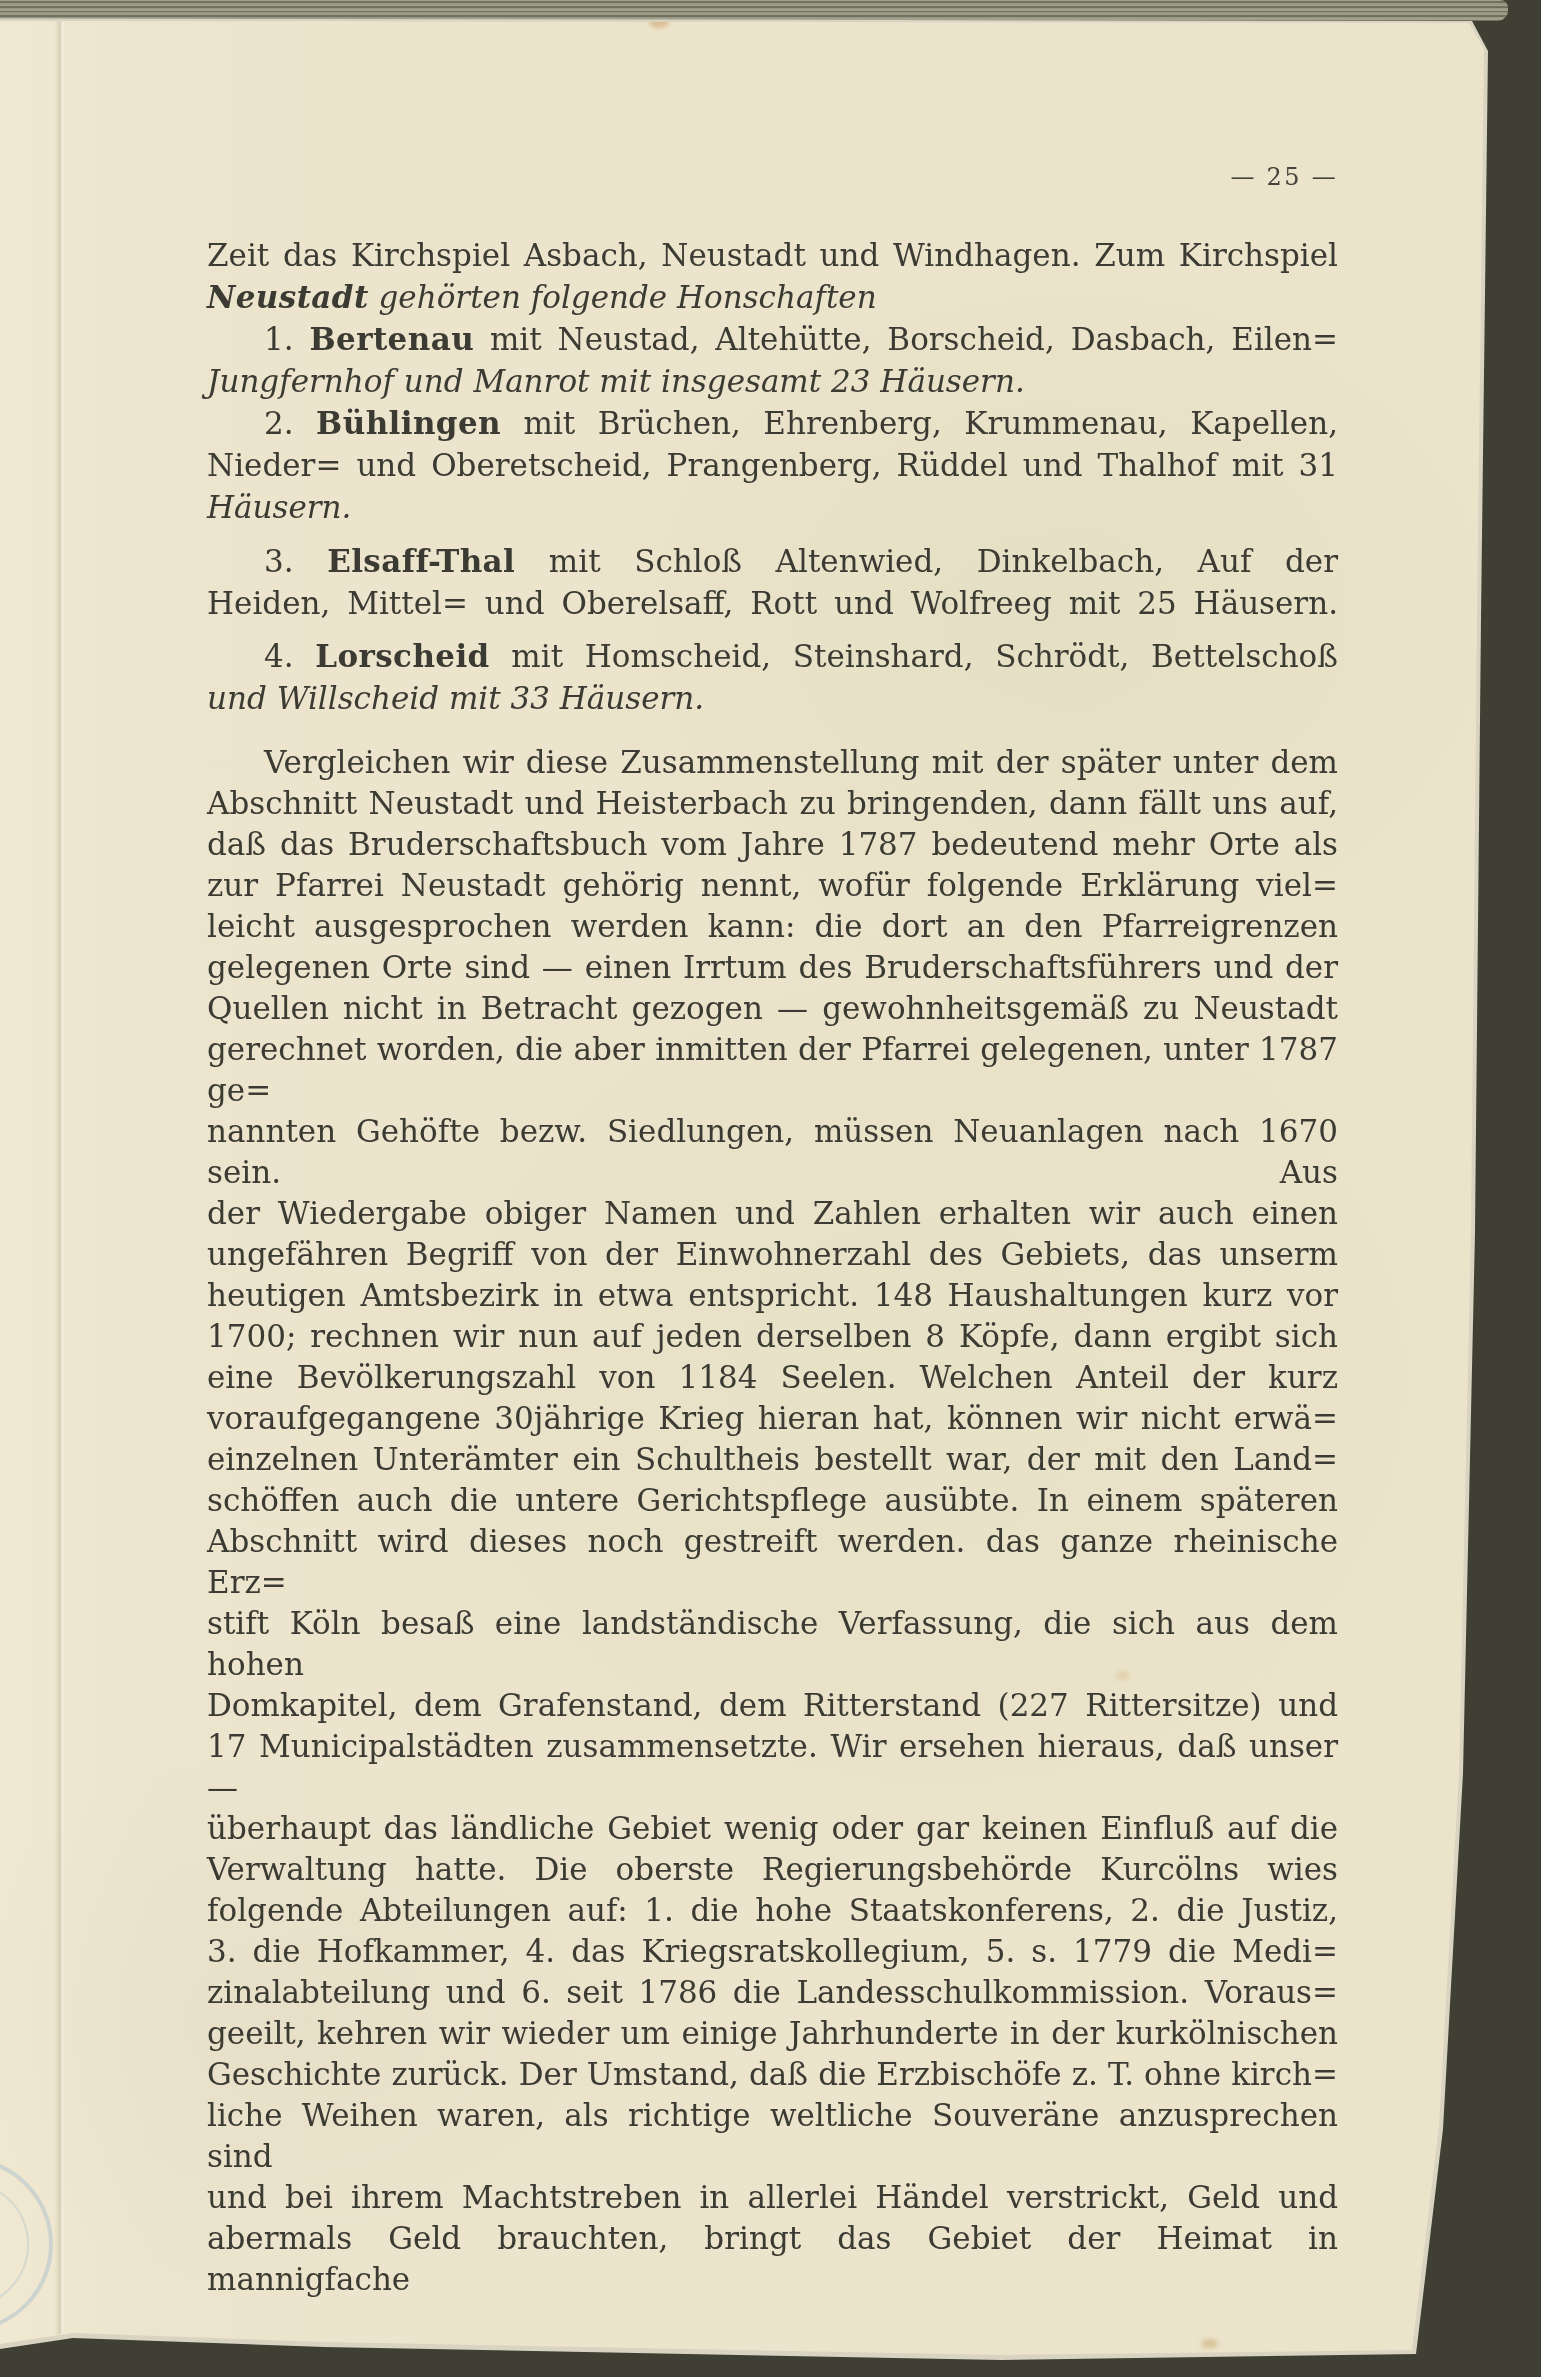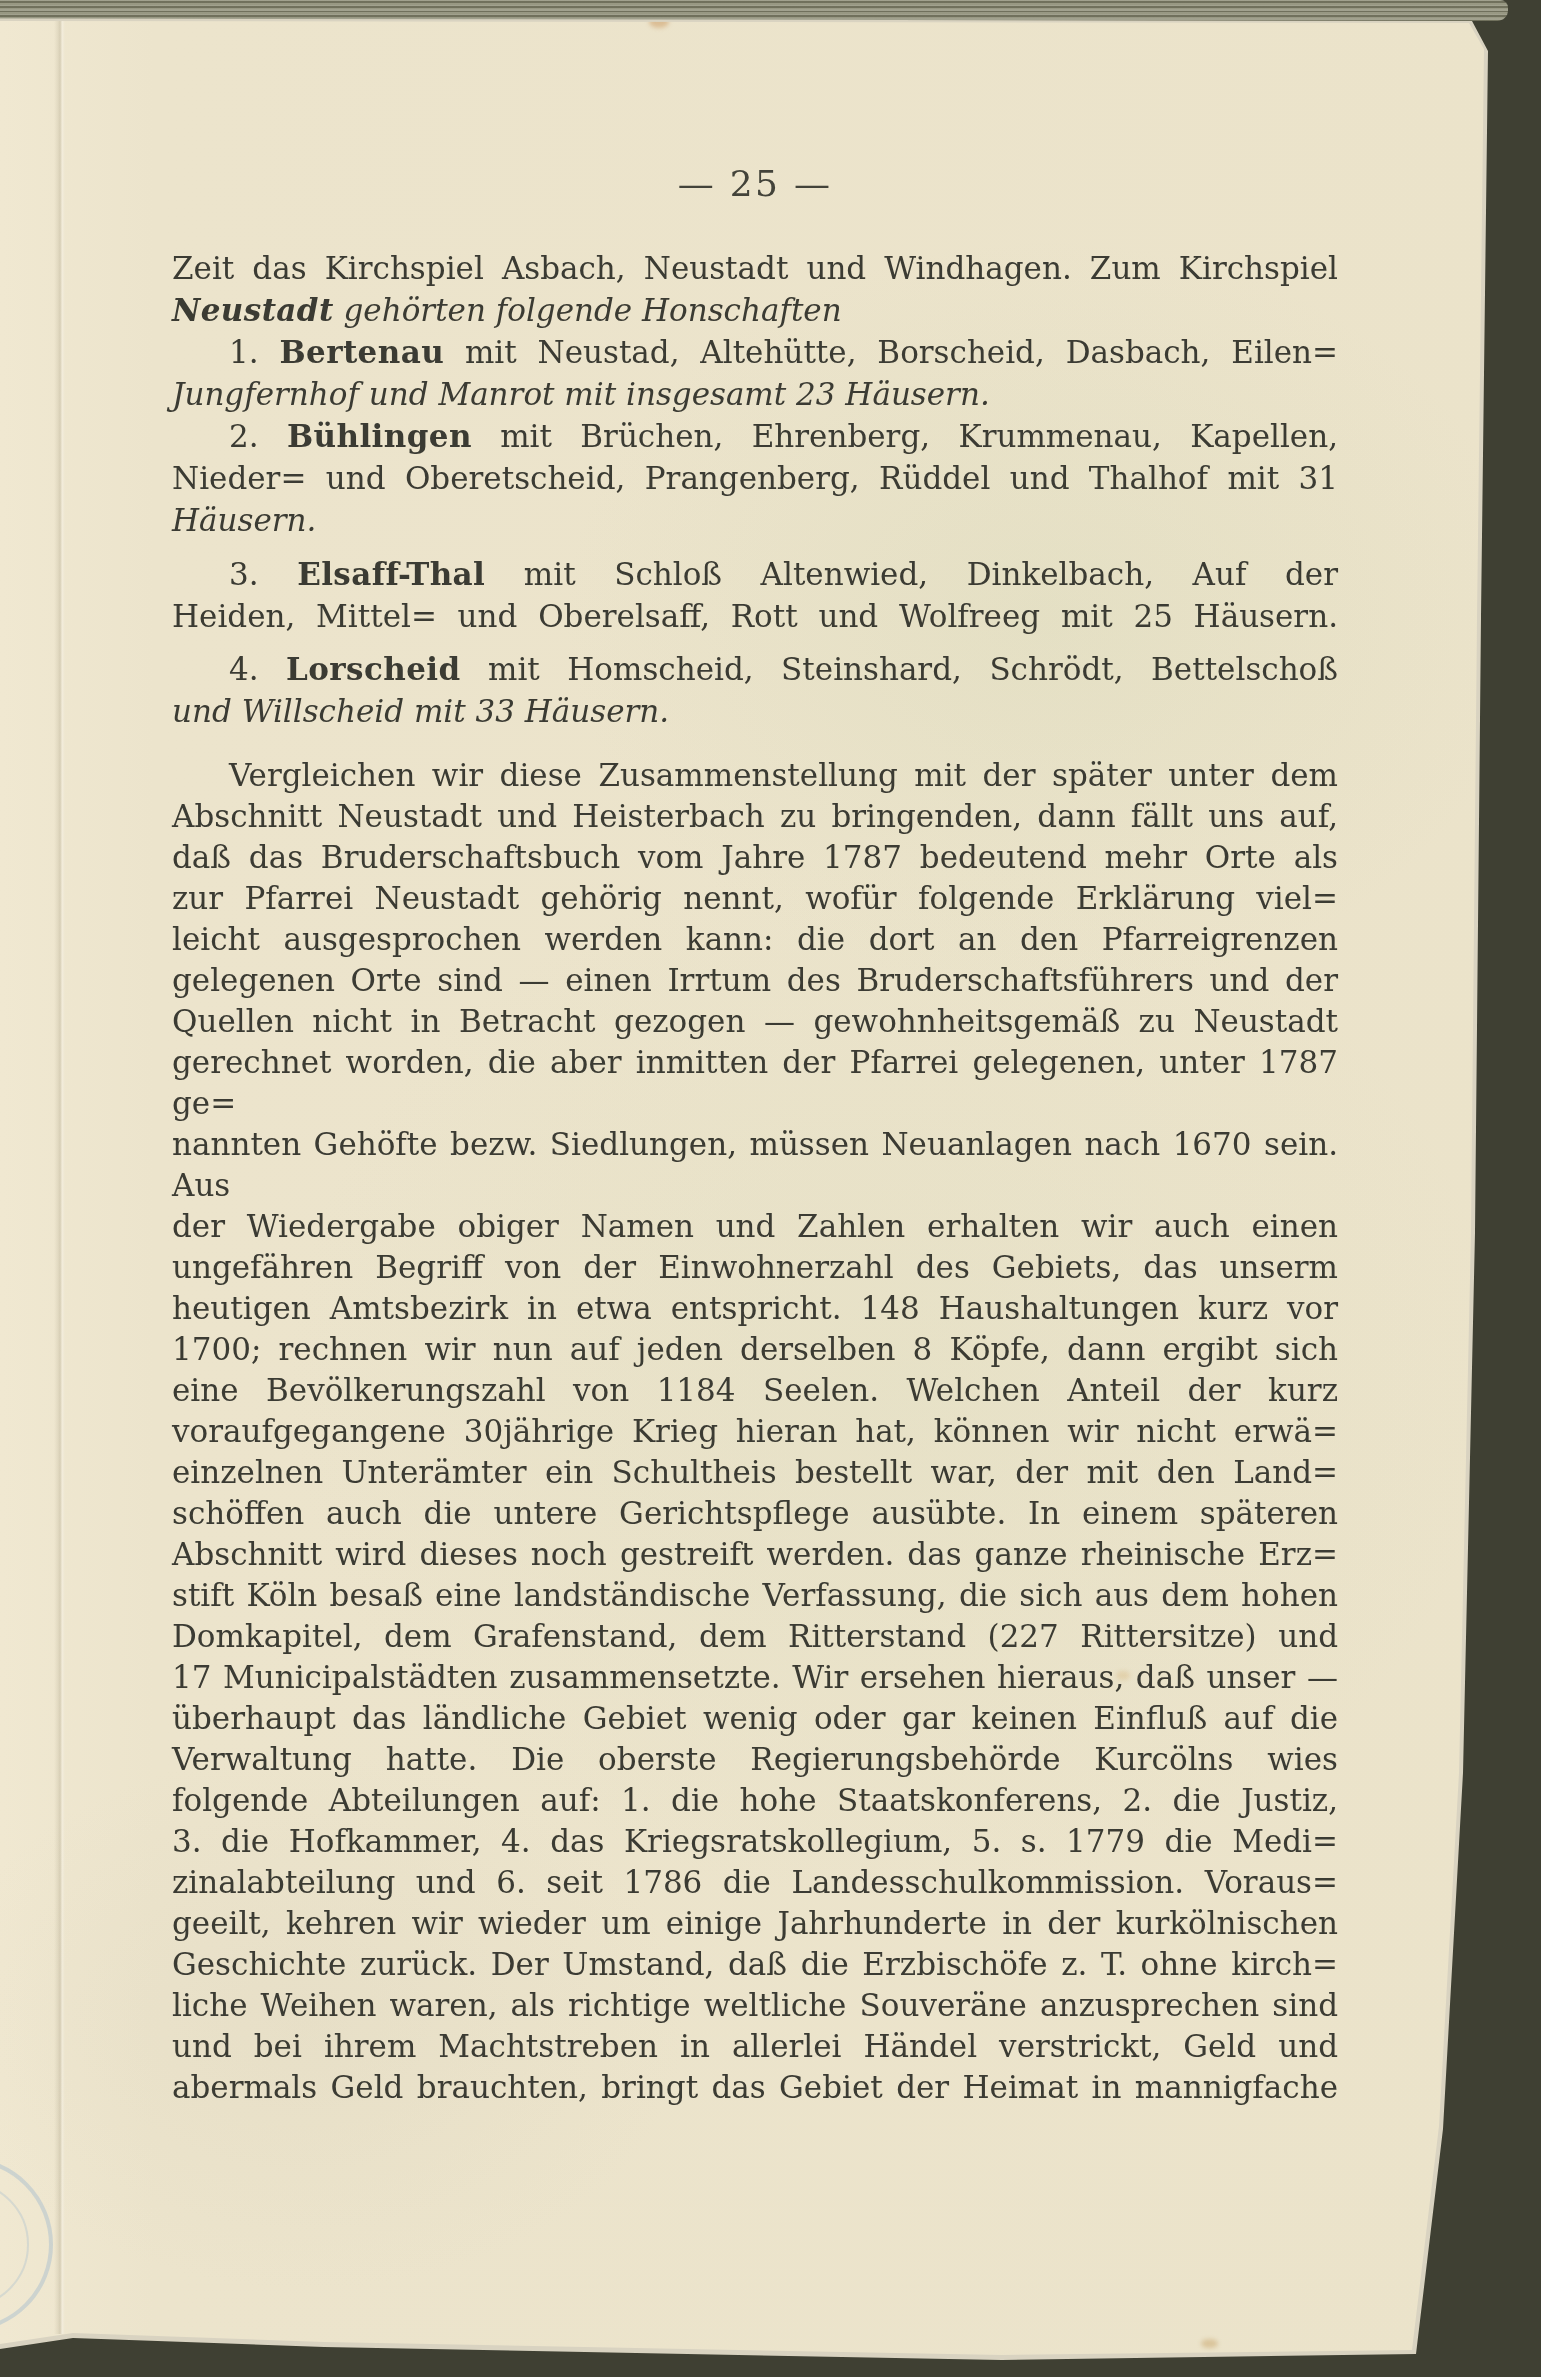--- a/index.html
+++ b/index.html
@@ -56,28 +56,28 @@
   .stamp::after{
     content:"";position:absolute;inset:20px;border-radius:50%;
     border:2.3px solid rgba(125,165,205,0.22);
   }
   
   .text-column{
     position:absolute;left:172px;top:163px;width:1166px;
     color:#3b3b33;font-size:31px;
   }
   .page-number{
-    text-align:center;font-size:36px;letter-spacing:2.3px;color:#43433a;
+    text-align:right;font-size:24px;letter-spacing:2.3px;color:#43433a;
     margin-bottom:43px;
   }
   .block{line-height:42px;}
   .block.para{line-height:41px;}
   .block.gap{margin-top:11.6px;}
   .block.gap-lg{margin-top:23px;}
-  .line{text-align:justify;text-align-last:justify;}
+  .line{text-align:justify;text-align-last:justify;margin-left:35px;}
   .line.short{text-align-last:left;font-style:italic;}
   .block.indent .line:first-child{text-indent:57px;}
   strong{font-weight:bold;letter-spacing:0.4px;}
 </style>
 </head>
 <body>
 
 <div class="fore-edge-top"></div>
 <div class="page-under"></div>
 

